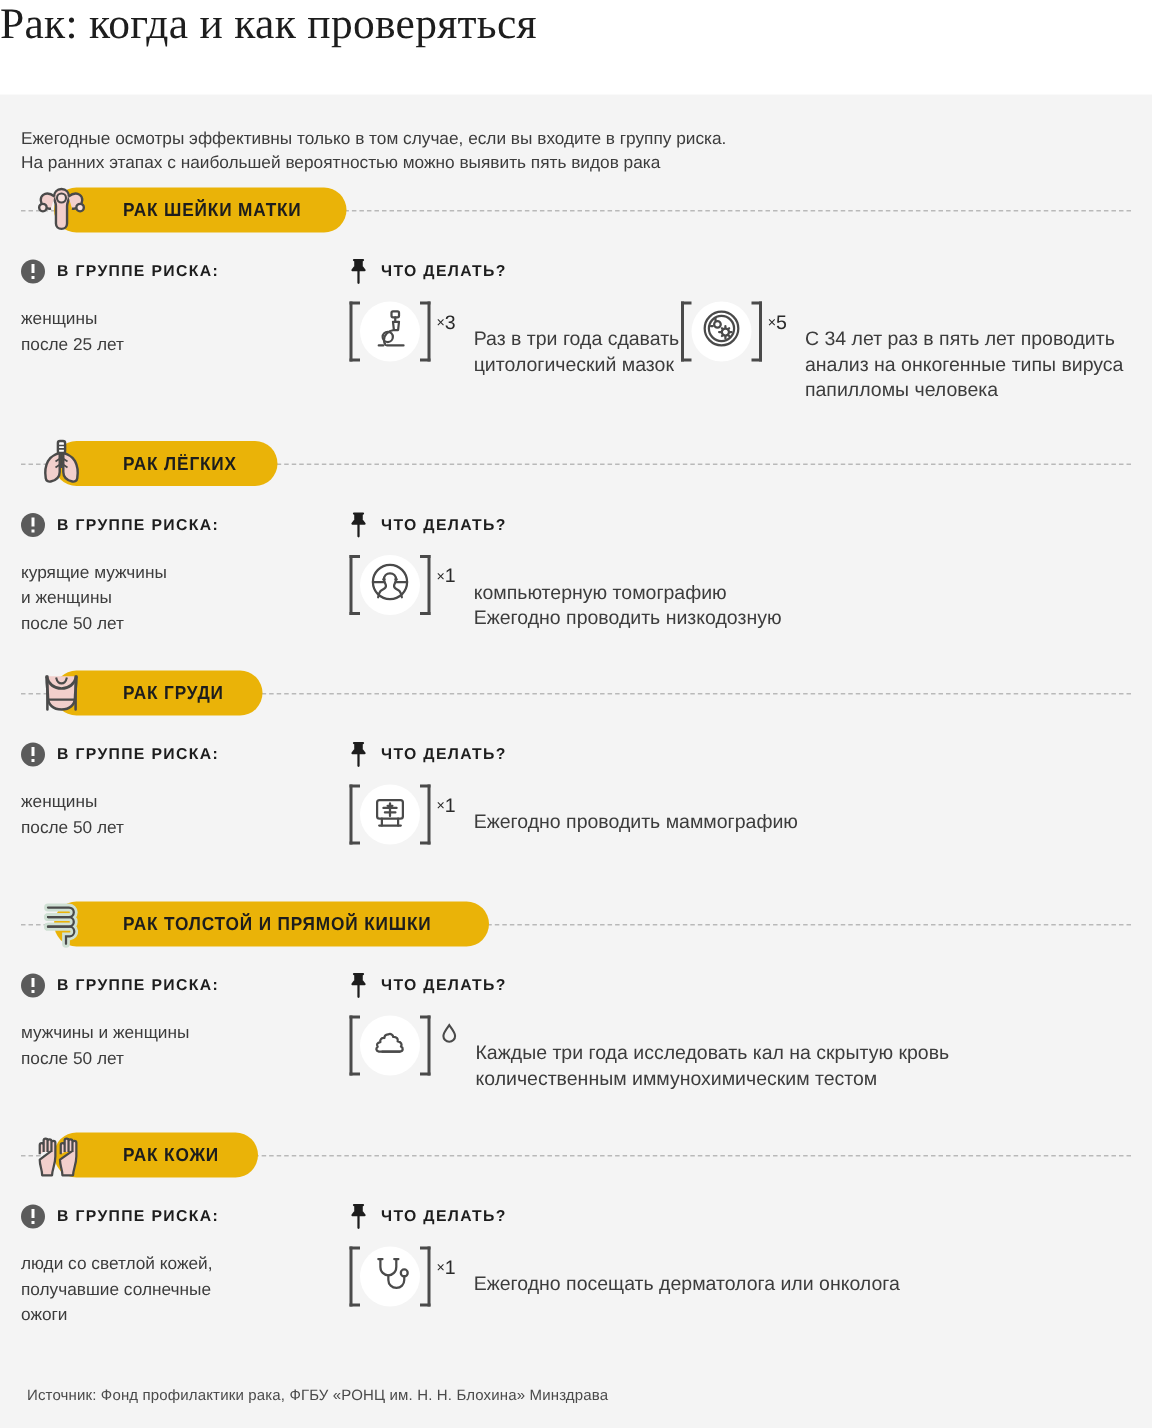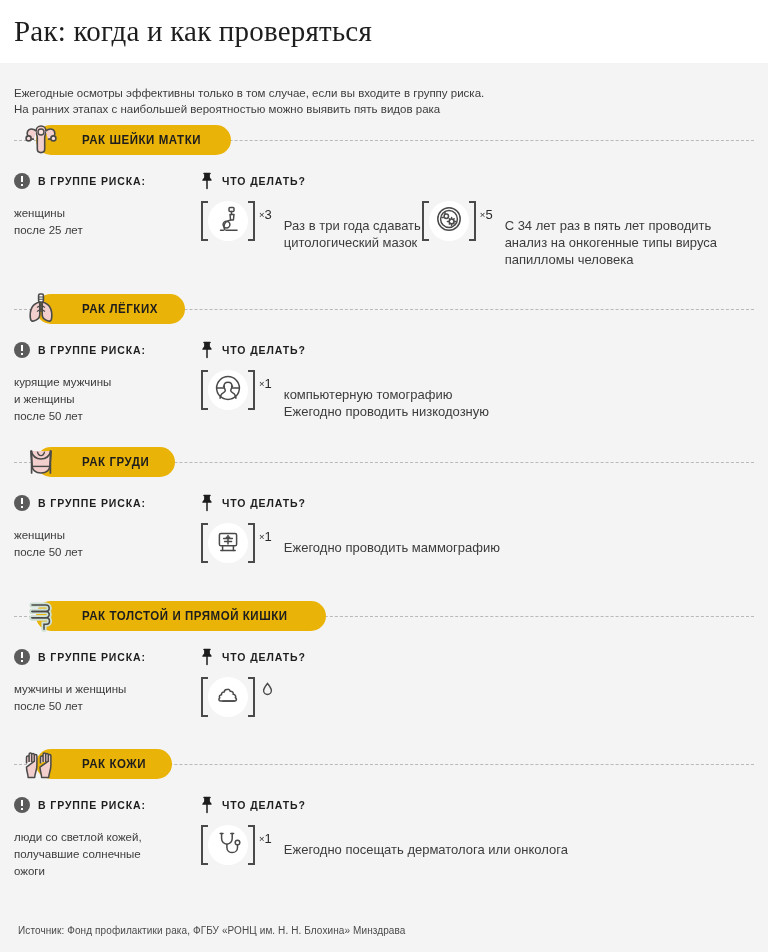--- a/index.html
+++ b/index.html
@@ -7,22 +7,21 @@
     width:768px;height:952px;
     background:#f4f4f4;
     font-family:"Liberation Sans","DejaVu Sans",sans-serif;
     color:#3a3a3a;
     overflow:hidden;
     position:relative;
   }
   .header-band{
     background:#ffffff;
     height:63px;
-    display:flex;align-items:center;
-    padding-left:14px;
+    display:flex;align-items:flex-start;
     box-sizing:border-box;
   }
   .page-title{
     font-family:"Liberation Serif","DejaVu Serif",serif;
     font-size:29px;
     color:#1d1d1d;
     letter-spacing:0.2px;
     font-weight:400;
   }
   .subtitle{
@@ -79,20 +78,21 @@
     left:0;right:0;
     top:50%;
     border-top:1px dashed #b9b9b9;
     z-index:1;
   }
 
   
   .sec-body{
     display:flex;
     padding-top:8px;
+    gap:32px;
   }
   .col-risk{width:186px;flex:none;}
   .col-do{flex:1;}
 
   .lbl-row{
     display:flex;align-items:center;
     gap:8px;
     height:20px;
   }
   .bang{
@@ -428,20 +428,24 @@
            <div class="brk l"></div>
            <div class="brk r"></div>
            <div class="icon-art"><svg width="30" height="30" viewBox="0 0 30 30" fill="none" stroke="#4a4a4a" stroke-width="1.5" stroke-linejoin="round">
       <path d="M13.8 9.6c1.6-.8 3.4.2 3.3 1.7 2.2-.2 3.6 1.3 3 2.9 2.3.3 3.2 2.2 2.2 3.5 1.7.8 1.6 3-.6 3.4H7.6c-1.9-.3-2.3-2.3-.8-3.2-1.1-1.3-.2-3 1.8-3.2-.5-1.6.8-2.9 2.7-2.7-.1-1.3 1-2.2 2.5-2.4z"></path>
       <path d="M9.4 21.1h12.4"></path>
     </svg></div>
          </div>
          <div class="drop"><svg width="11" height="14" viewBox="0 0 11 14" fill="none" stroke="#4a4a4a" stroke-width="1.4">
     <path d="M5.5 1.4C3.4 4.3 1.6 6.4 1.6 8.6a3.9 3.9 0 007.8 0c0-2.2-1.8-4.3-3.9-7.2z"></path>
                 </svg></div>
+         <div class="act-text">
+                <div>Каждые три года исследовать кал на скрытую кровь</div>
+                <div>количественным иммунохимическим тестом</div>
+              </div>
        </div>
           </div>
         </div>
       </div>
     </div>
     <div class="section" style="margin-bottom: 0px;">
       <div class="sec-head">
         <div class="sec-dash"></div>
      <div class="sec-pill">
        <span class="sec-pill-label">РАК КОЖИ</span>

